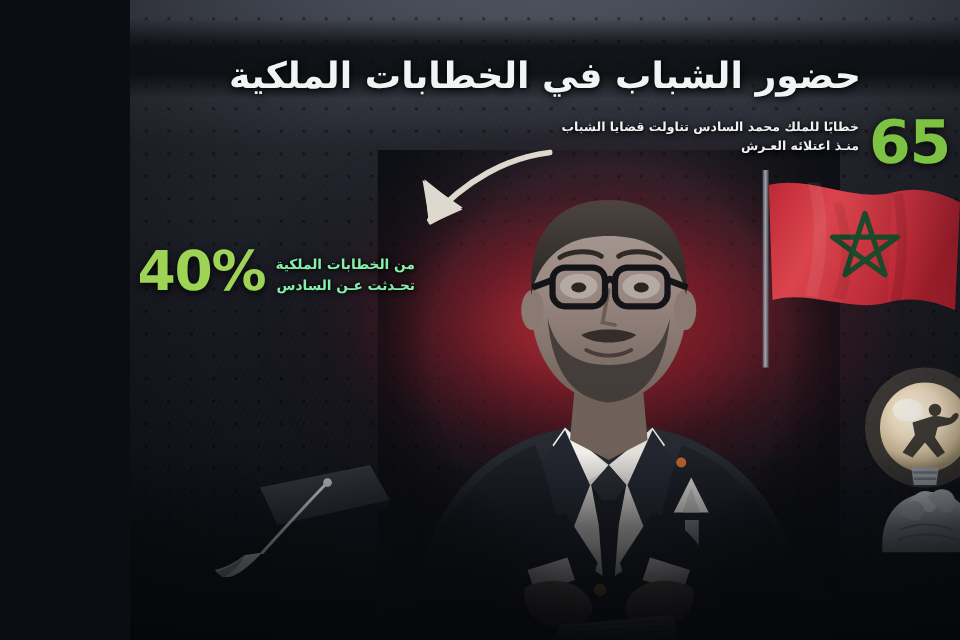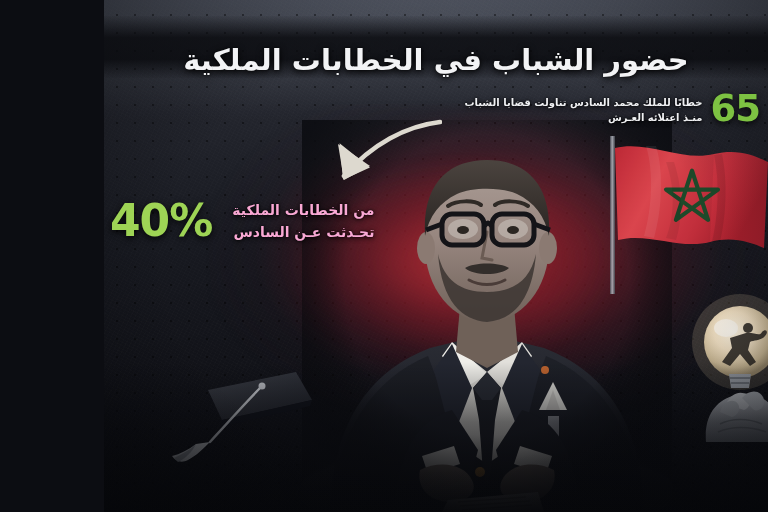--- a/index.html
+++ b/index.html
@@ -86,53 +86,53 @@
     line-height:1.35;
   }
 
   
   .stat65{
     position:absolute;right:8px;top:92px;
     display:flex;align-items:flex-start;gap:8px;
     direction:rtl;
   }
   .stat65 .num{
-    font-size:37px;font-weight:bold;line-height:.92;
+    font-size:48px;font-weight:bold;line-height:.92;
     color:#7dc242;
     text-shadow:0 2px 7px rgba(0,0,0,.85);
     letter-spacing:-1px;
     direction:ltr;
   }
   .stat65 .lines{
     padding-top:3px;text-align:right;direction:rtl;
   }
   .stat65 .l1,.stat65 .l2{
     color:#f0f1f3;font-size:10px;font-weight:bold;line-height:1.5;
     text-shadow:0 1px 5px rgba(0,0,0,.95),0 0 2px rgba(0,0,0,.9);
     white-space:nowrap;
   }
   .stat65 .l2{letter-spacing:1.1px;}
 
   
   .stat40{
     position:absolute;left:6px;top:196px;
-    display:flex;align-items:flex-end;gap:20px;
+    display:flex;align-items:center;gap:8px;
     direction:rtl;
   }
   .stat40 .num{
     font-size:44px;font-weight:bold;line-height:1;
     color:#9ed455;
     text-shadow:0 2px 7px rgba(0,0,0,.85);
     letter-spacing:-1px;
     direction:ltr;
     order:2;
   }
   .stat40 .lines{padding-top:4px;text-align:right;direction:rtl;order:1;}
   .stat40 .l1,.stat40 .l2{
-    color:#f9a8d4;font-size:14px;font-weight:bold;line-height:1.55;
+    color:#86efac;font-size:11px;font-weight:bold;line-height:1.55;
     text-shadow:0 1px 5px rgba(0,0,0,.95),0 0 2px rgba(0,0,0,.9);
     white-space:nowrap;
   }
   .stat40 .l2{letter-spacing:1.2px;}
 
   
   .arrow{position:absolute;left:196px;top:118px;width:142px;height:82px;}
 
   
   .flag{position:absolute;left:500px;top:132px;width:170px;height:165px;}

